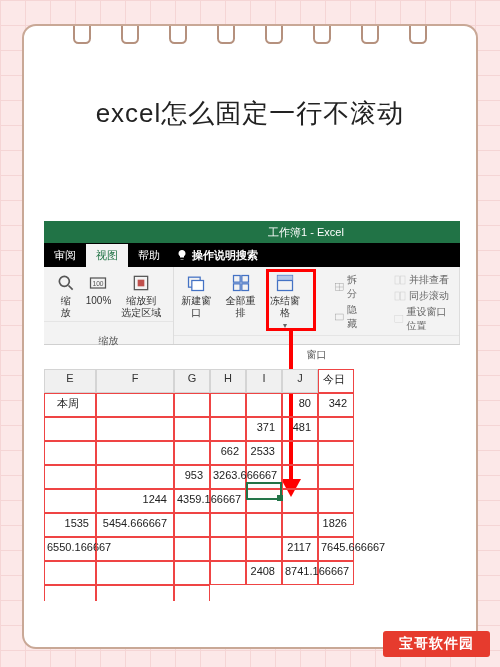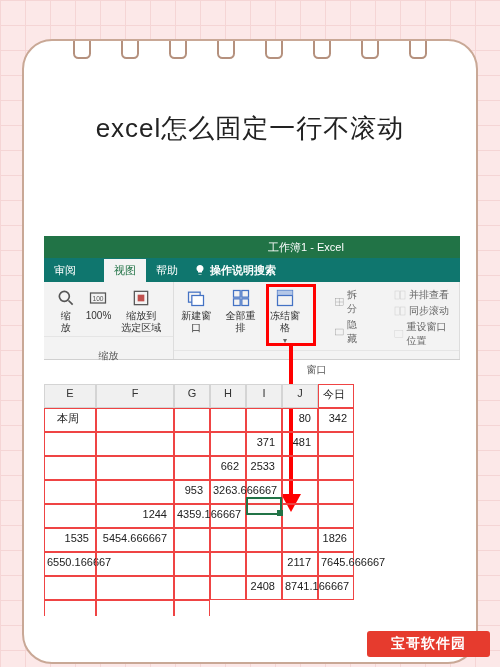--- a/index.html
+++ b/index.html
@@ -9,25 +9,25 @@
     background-image:
       linear-gradient(#f5d5d5 1px, transparent 1px),
       linear-gradient(90deg, #f5d5d5 1px, transparent 1px);
     background-size: 25px 25px;
     font-family: "Microsoft YaHei", Arial, sans-serif;
     position: relative;
     overflow: hidden;
   }
   .notebook {
     position: absolute;
-    left: 22px; top: 39px;
+    left: 22px; top: 24px;
     width: 456px; height: 625px;
     background: #fff;
     border: 2px solid #c9a896;
-    border-radius: 30px;
+    border-radius: 14px;
     overflow: hidden;
   }
   .binding {
     position: absolute;
     top: -8px; left: 0; right: 0;
     display: flex; justify-content: center; gap: 30px;
   }
   .ring {
     width: 18px; height: 26px;
     border: 2px solid #b5917e;
@@ -55,31 +55,31 @@
     background: #217346;
     color: #fff;
     text-align: center;
     line-height: 22px;
     font-size: 11px;
     padding-left: 108px;
   }
   .tabs {
     display: flex;
     align-items: center;
-    background: #0f766e;
+    background: #000000;
     height: 24px;
     gap: 0;
   }
   .tab {
     padding: 4px 10px;
     color: #fff;
     font-size: 11px;
     cursor: pointer;
   }
-  .tab.active { background: #f3f3f3; color: #217346; margin-left: 18px; }
+  .tab.active { background: #f3f3f3; color: #217346; }
   .tell-me { display: flex; align-items: center; gap: 4px; color: #fff; font-size: 11px; margin-left: 6px; font-weight: bold; }
   .bulb { width: 12px; height: 12px; fill: #fff; }
   .ribbon {
     display: flex;
     background: #f3f3f3;
     border-bottom: 1px solid #d0d0d0;
     height: 78px;
   }
   .group {
     border-right: 1px solid #ddd;
@@ -147,21 +147,21 @@
     width: 6px; height: 6px;
     background: #217346;
   }
   .watermark {
     position: absolute;
     right: 10px; bottom: 10px;
     background: #e63b2e;
     color: #fff;
     font-size: 14px;
     font-weight: bold;
-    padding: 4px 24px;
+    padding: 4px 16px;
     border-radius: 3px;
     letter-spacing: 1px;
   }
 </style>
 </head>
 <body>
 
 <div class="notebook">
   <div class="binding">
     <div class="ring"></div>

